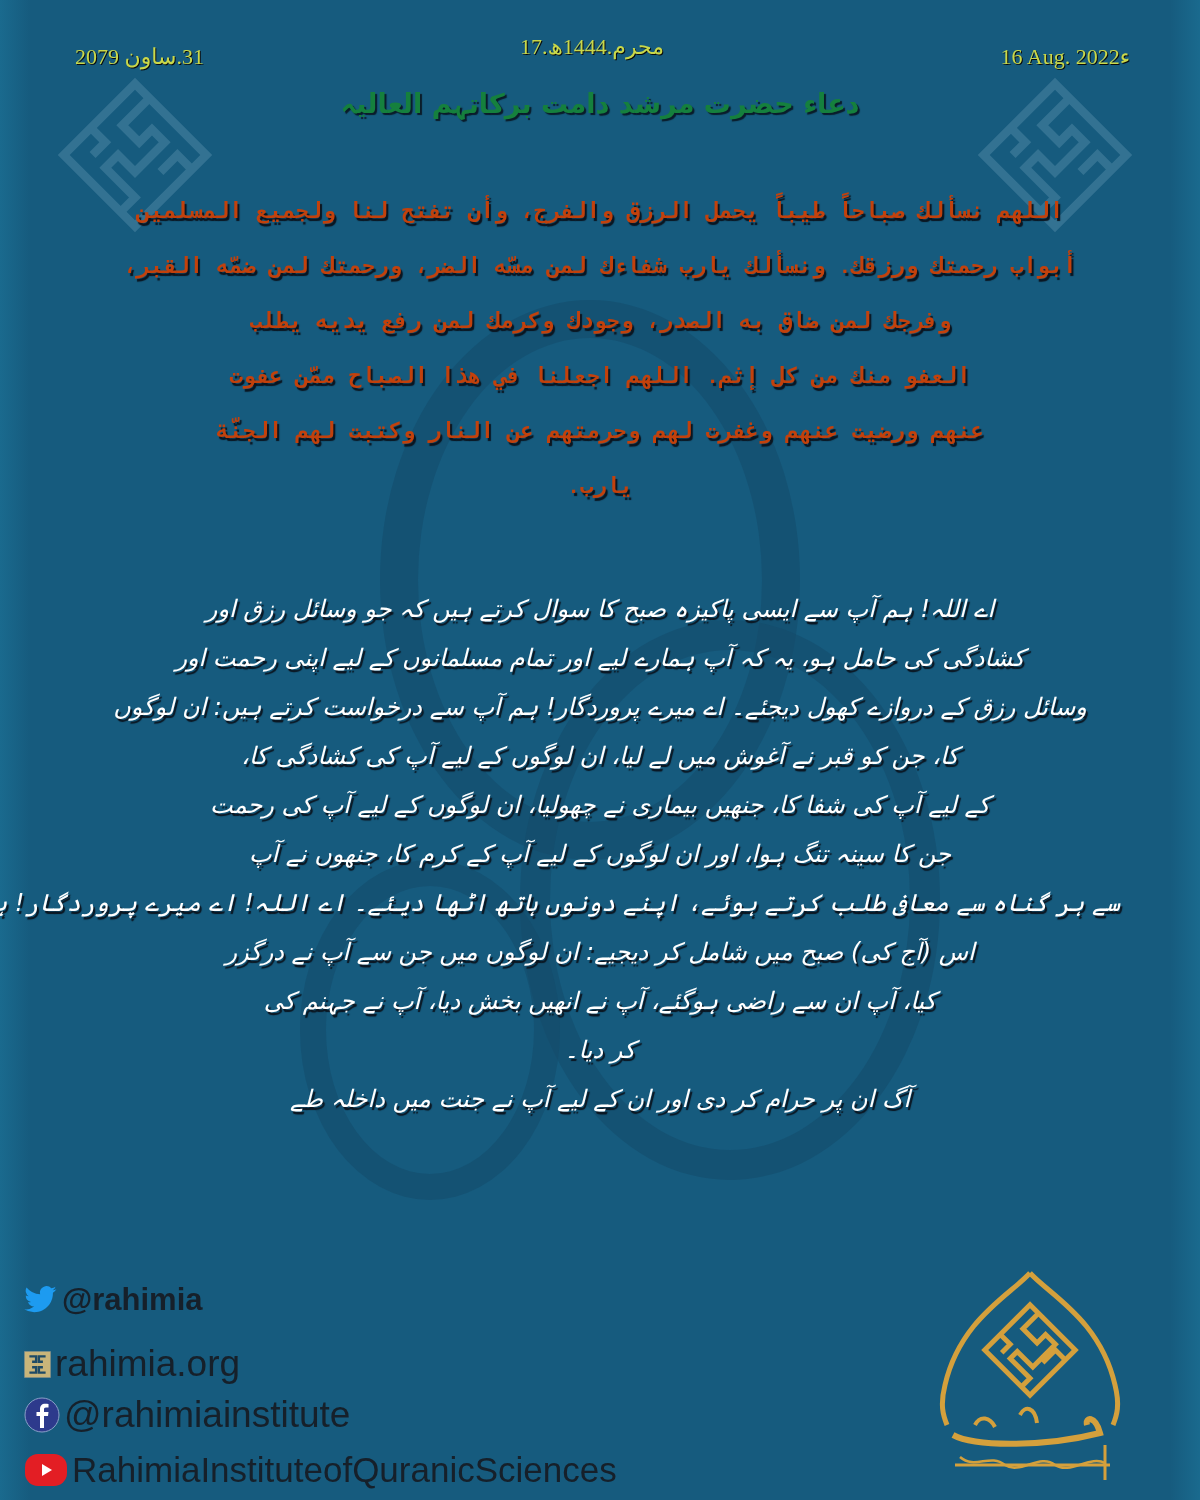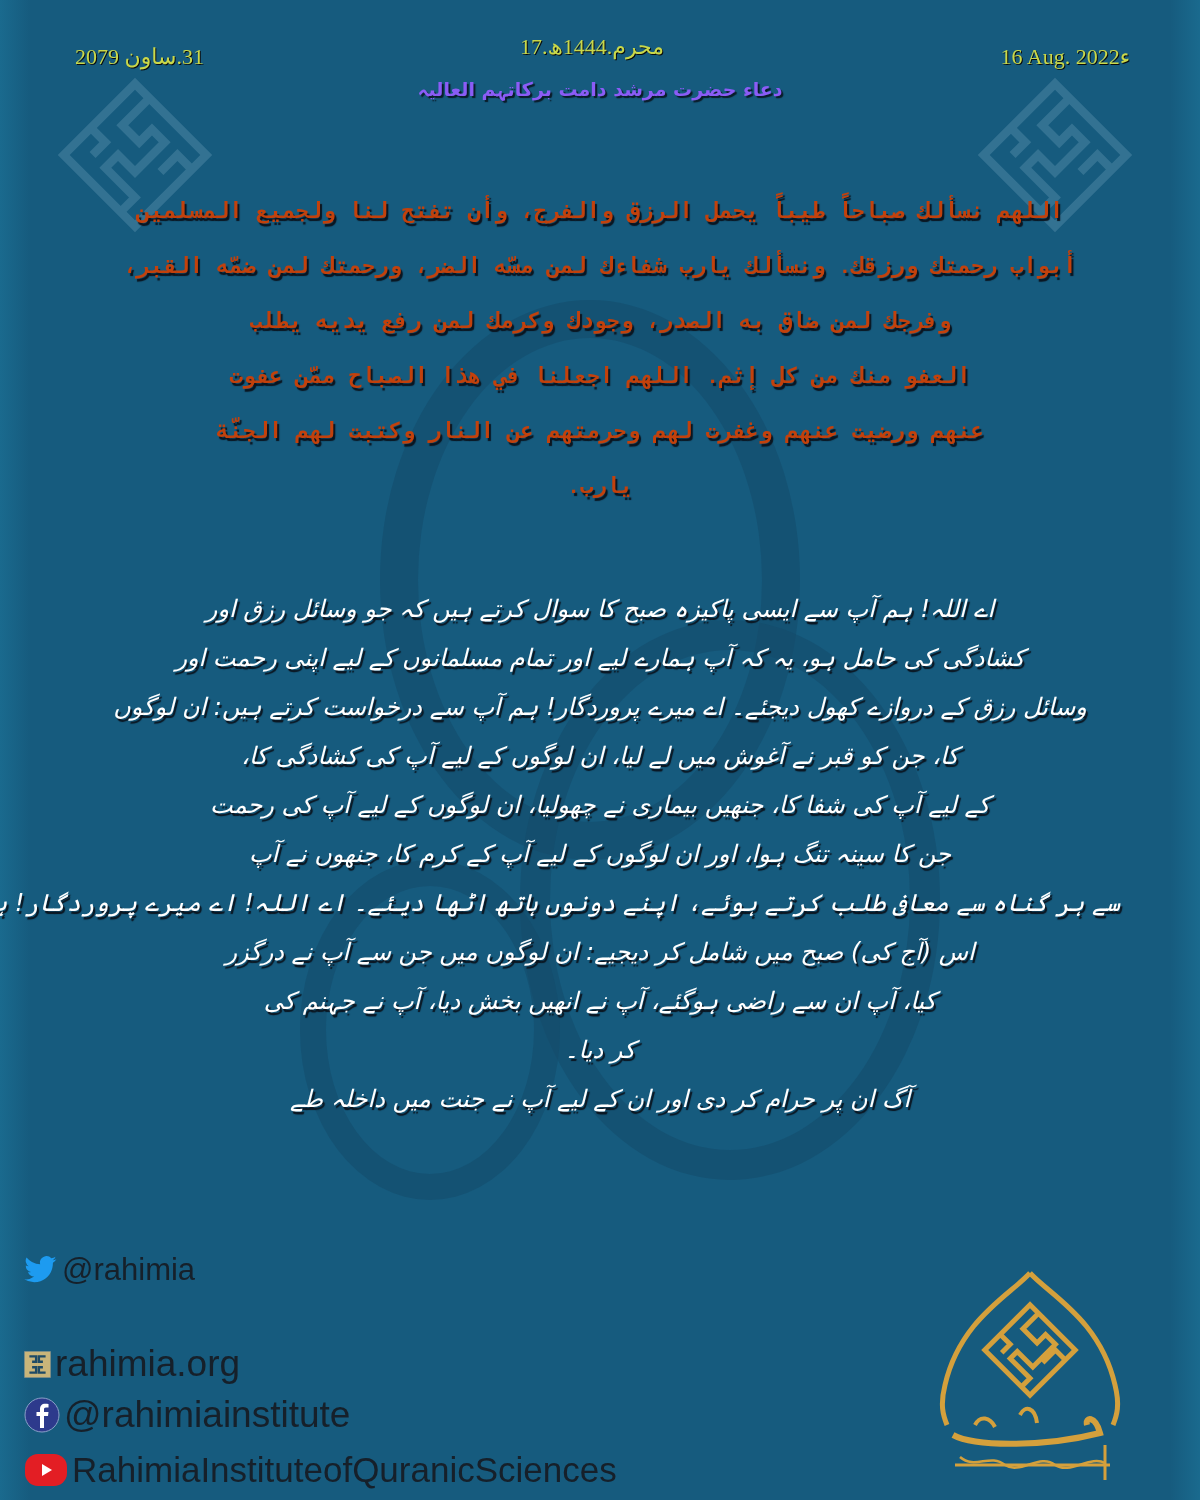--- a/index.html
+++ b/index.html
@@ -29,27 +29,27 @@
       font-size: 22px;
       color: #c9d84a;
       text-shadow: 1px 1px 0 #0a0a0a;
       white-space: nowrap;
     }
     #date-hijri { top: 34px; left: 0; width: 1184px; text-align: center; }
     #date-bikrami { top: 44px; left: 75px; direction: rtl; }
     #date-gregorian { top: 44px; right: 70px; }
 
     .title {
-      position: absolute; top: 78px; left: 0; width: 1200px;
+      position: absolute; top: 88px; left: 0; width: 1200px;
       text-align: center;
       direction: rtl;
       font-family: "DejaVu Sans", sans-serif;
       font-weight: bold;
-      font-size: 19px;
-      color: #8b5cf6;
+      font-size: 27px;
+      color: #15803d;
       text-shadow: 2px 2px 1px #0a1c2a;
     }
 
     .arabic-block {
       position: absolute; top: 185px; left: 80px; width: 1040px;
       direction: rtl; text-align: center;
     }
     .arabic-line {
       font-family: Liberation Mono, monospace;
       font-weight: bold;
@@ -74,21 +74,21 @@
     }
 
     .social {
       position: absolute; left: 24px;
       display: flex; align-items: center;
       font-family: "Liberation Sans", sans-serif;
       color: #16202a;
       white-space: nowrap;
     }
     .social .icon { display: inline-flex; align-items: center; justify-content: center; margin-right: 4px; }
-    #social-twitter { top: 1252px; font-size: 31px; }
+    #social-twitter { top: 1282px; font-size: 31px; font-weight: bold; }
     #social-web { top: 1343px; font-size: 37px; }
     #social-facebook { top: 1394px; font-size: 37px; }
     #social-youtube { top: 1450px; font-size: 35px; }
 
     .logo {
       position: absolute; left: 915px; top: 1265px; width: 230px; height: 225px;
     }
     .logo svg { width: 100%; height: 100%; }
   </style>
 </head>

